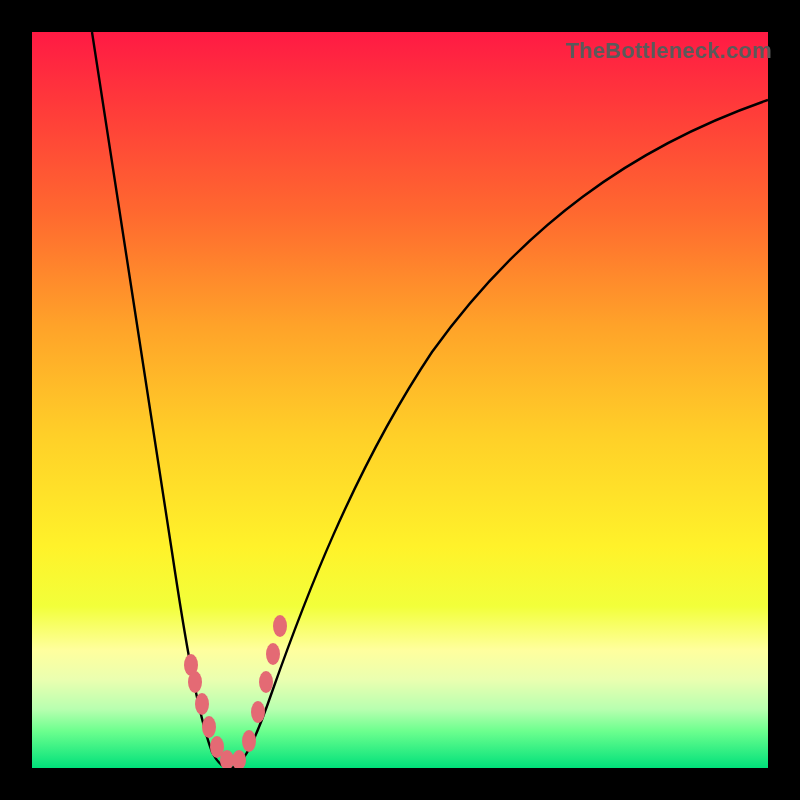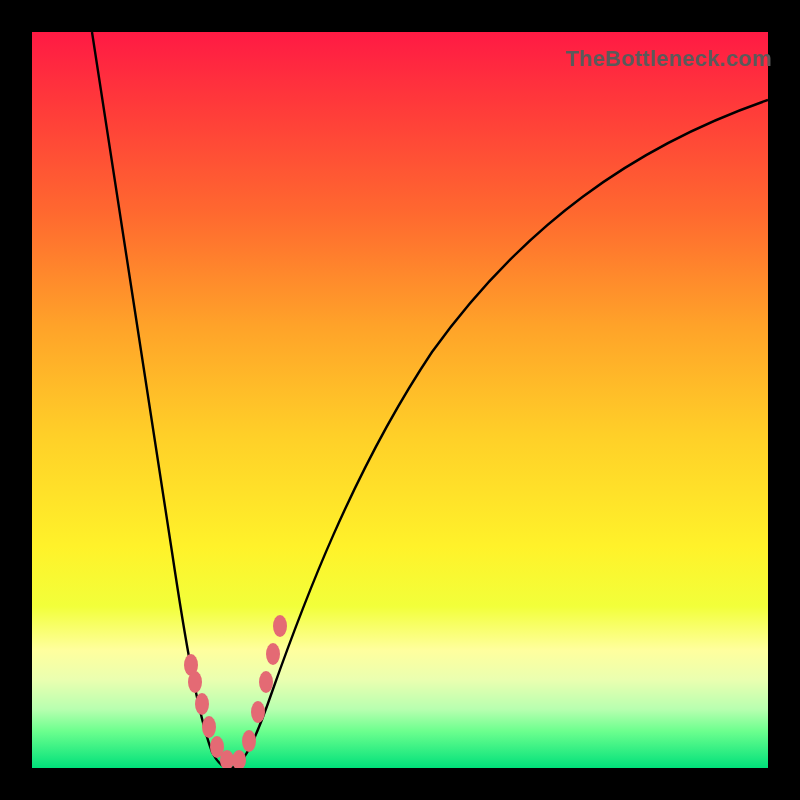--- a/index.html
+++ b/index.html
@@ -26,21 +26,21 @@
         #f2ff3a 78%,
         #ffff9e 84%,
         #eaffb0 88%,
         #b8ffb0 92%,
         #6cff8e 95%,
         #00e07a 100%
       );
     }
     .watermark {
       position: absolute;
-      top: 14px;
+      top: 6px;
       right: -4px;
       font-family: Arial, Helvetica, sans-serif;
       font-size: 22px;
       font-weight: 600;
       color: #5a5a5a;
       letter-spacing: 0.2px;
     }
     svg.curve {
       position: absolute;
       left: 0;

